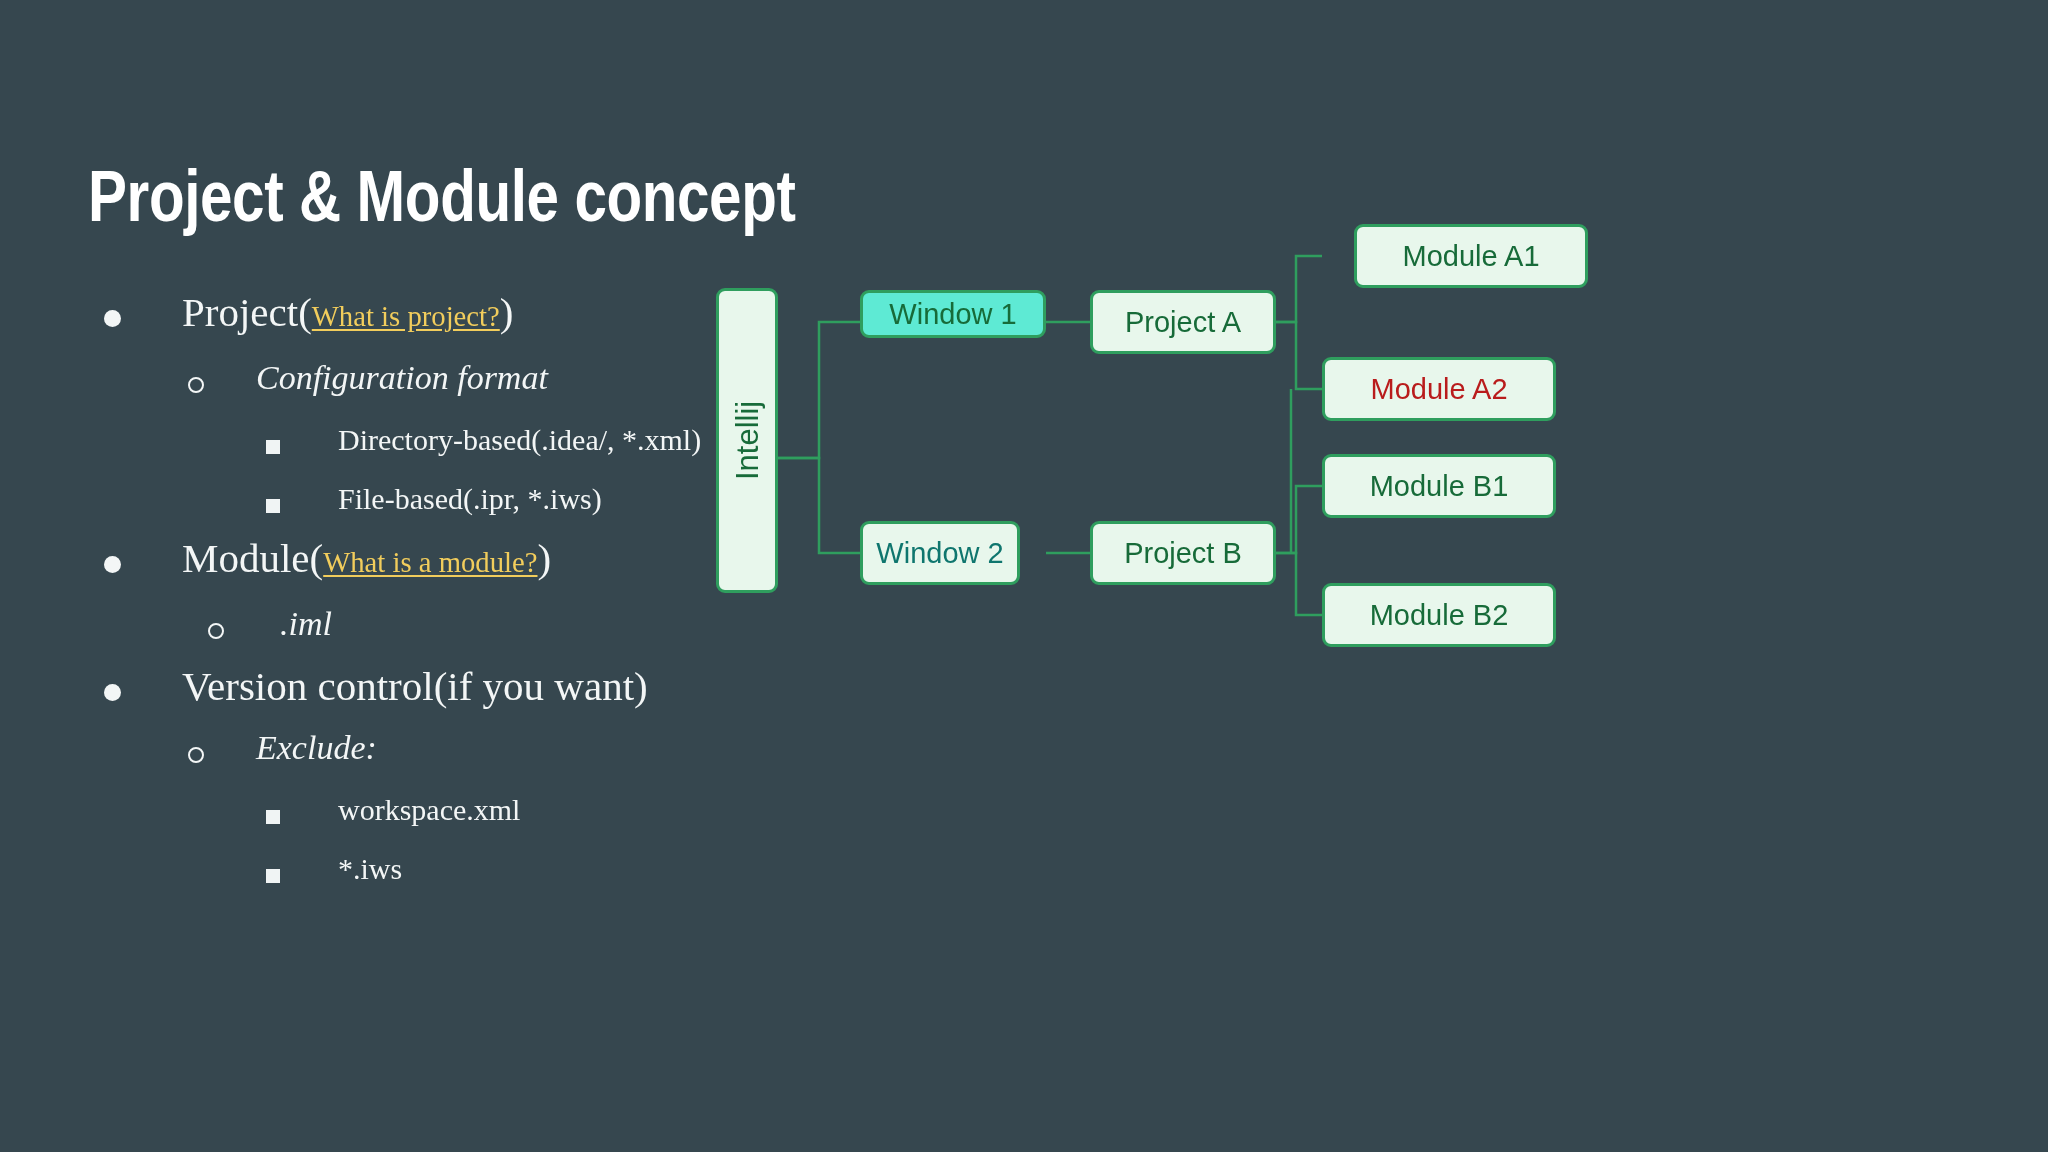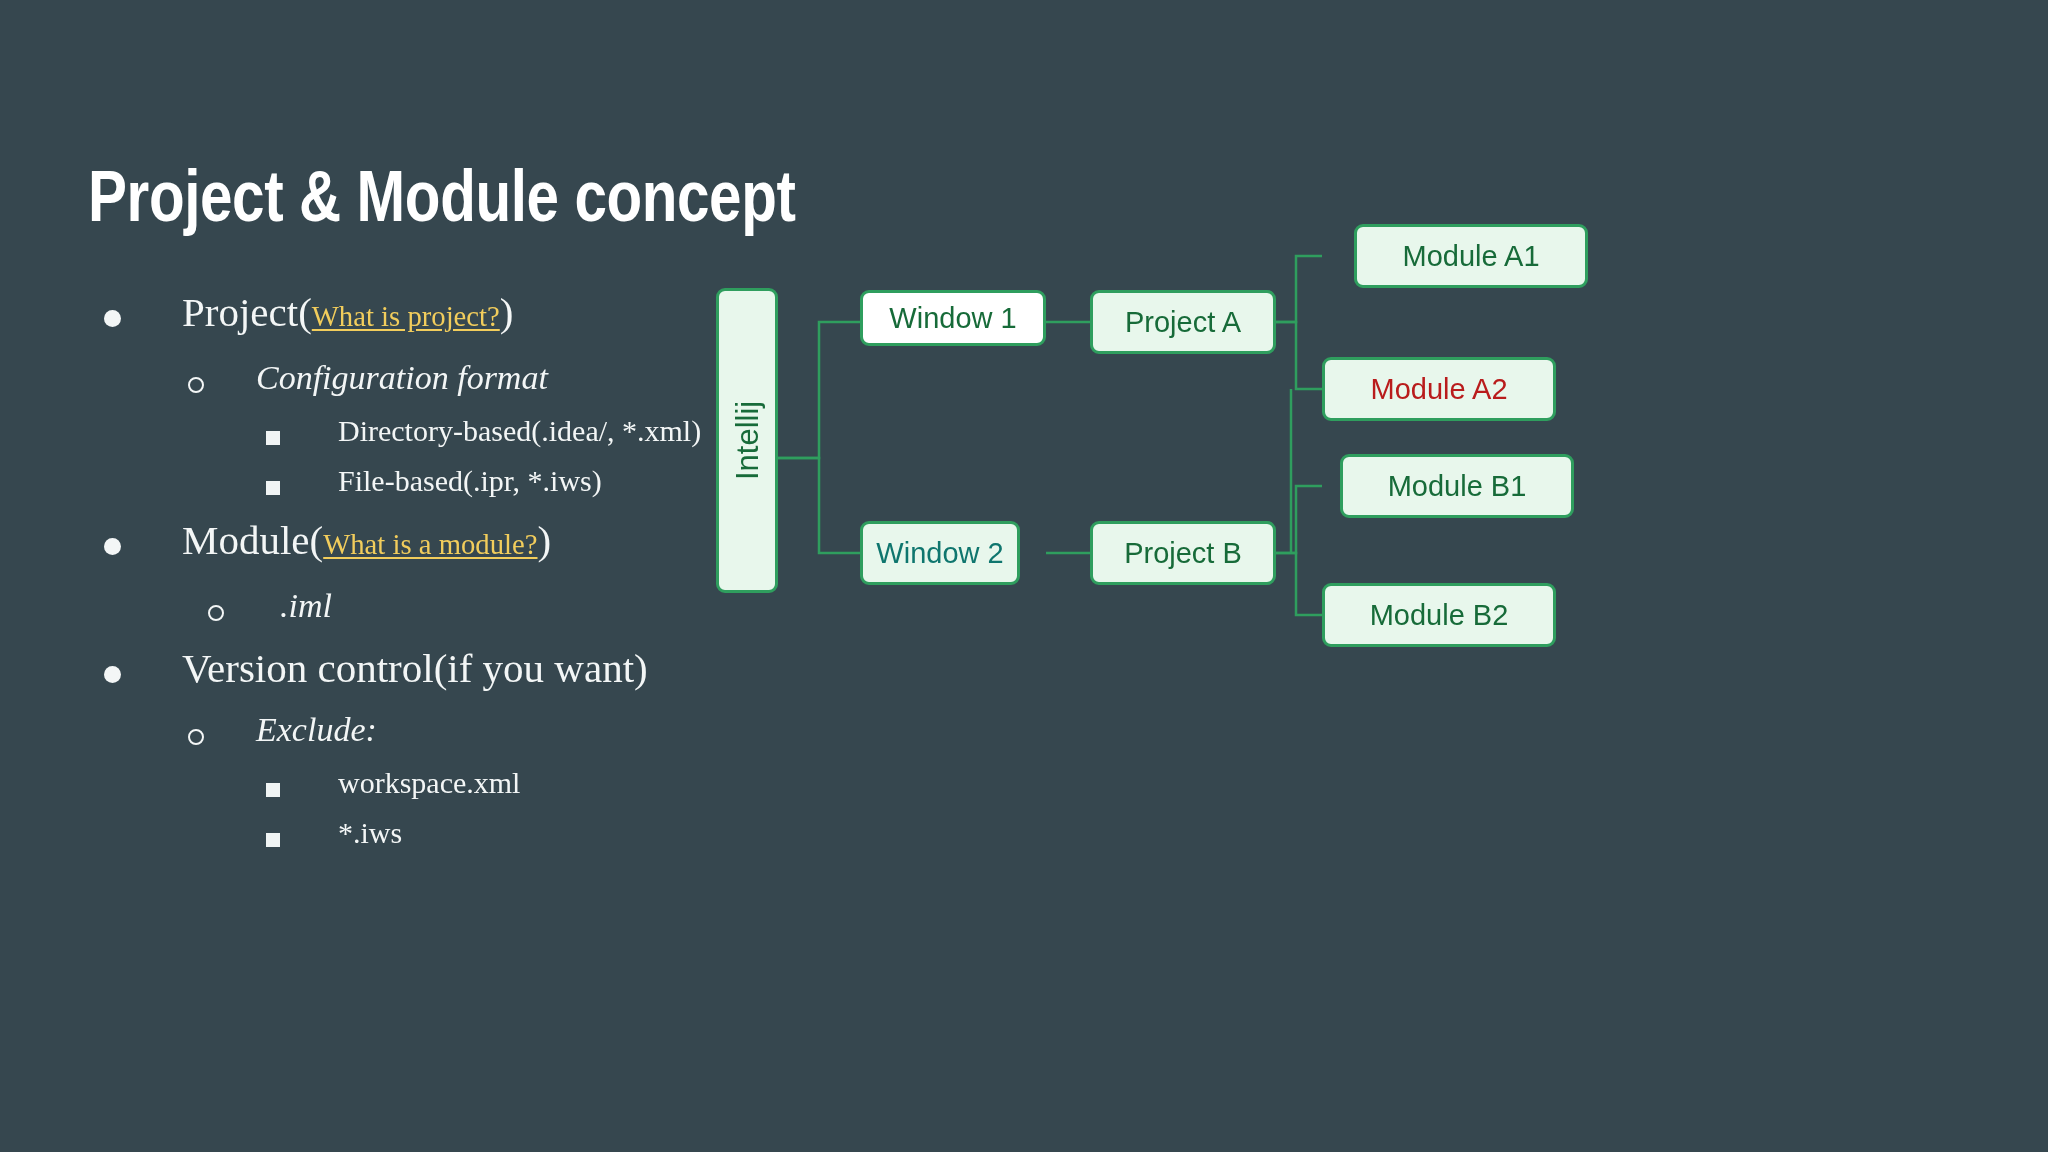--- a/index.html
+++ b/index.html
@@ -87,21 +87,21 @@
     left: 0;
     top: -12px;
     width: 12px;
     height: 12px;
     border-radius: 50%;
     border: 2px solid #f3f6f6;
     background: transparent;
   }
 
   
-  .lvl3 { font-size: 30px; line-height: 50px; padding-left: 162px; }
+  .lvl3 { font-size: 30px; line-height: 50px; padding-left: 162px; margin-top: 9px; }
   .lvl3 .marker { width: 72px; }
   .lvl3 .marker::before {
     content: "";
     position: absolute;
     left: 0;
     top: -10px;
     width: 14px;
     height: 14px;
     background: #f0f4f4;
   }
@@ -210,24 +210,24 @@
         <path d="M 346 132 L 390 132" fill="none" stroke="#2f9e5e" stroke-width="2.5"></path>
         <path d="M 346 363 L 390 363" fill="none" stroke="#2f9e5e" stroke-width="2.5"></path>
         <path d="M 576 132 L 596 132 L 596 66 L 622 66" fill="none" stroke="#2f9e5e" stroke-width="2.5"></path>
         <path d="M 576 132 L 596 132 L 596 199 L 622 199" fill="none" stroke="#2f9e5e" stroke-width="2.5"></path>
         <path d="M 576 363 L 596 363 L 596 296 L 622 296" fill="none" stroke="#2f9e5e" stroke-width="2.5"></path>
         <path d="M 576 363 L 596 363 L 596 425 L 622 425" fill="none" stroke="#2f9e5e" stroke-width="2.5"></path>
         <path d="M 591 199 L 591 363" fill="none" stroke="#2f9e5e" stroke-width="2.5"></path>
       </svg>
     <div id="diagram-nodes">
         <div class="node root" style="left: 16px; top: 98px; width: 62px; height: 305px; background: rgb(232, 247, 236); border-color: rgb(47, 158, 94); color: rgb(23, 107, 57);">Intellij</div>
-        <div class="node" style="left: 160px; top: 100px; width: 186px; height: 56px; background: #ffffff; border-color: rgb(47, 158, 94); color: rgb(23, 107, 57);">Window 1</div>
+        <div class="node" style="left: 160px; top: 100px; width: 186px; height: 48px; background: #5eead4; border-color: rgb(47, 158, 94); color: rgb(23, 107, 57);">Window 1</div>
         <div class="node" style="left: 160px; top: 331px; width: 160px; height: 64px; background: rgb(232, 247, 236); border-color: rgb(47, 158, 94); color: #0f766e;">Window 2</div>
         <div class="node" style="left: 390px; top: 100px; width: 186px; height: 64px; background: rgb(232, 247, 236); border-color: rgb(47, 158, 94); color: rgb(23, 107, 57);">Project A</div>
         <div class="node" style="left: 390px; top: 331px; width: 186px; height: 64px; background: rgb(232, 247, 236); border-color: rgb(47, 158, 94); color: rgb(23, 107, 57);">Project B</div>
         <div class="node" style="left: 622px; top: 34px; width: 234px; height: 64px; background: rgb(232, 247, 236); border-color: rgb(47, 158, 94); color: rgb(23, 107, 57); margin-left: 32px;">Module A1</div>
         <div class="node" style="left: 622px; top: 167px; width: 234px; height: 64px; background: rgb(232, 247, 236); border-color: rgb(47, 158, 94); color: #b91c1c;">Module A2</div>
-        <div class="node" style="left: 640px; top: 264px; width: 234px; height: 64px; background: rgb(232, 247, 236); border-color: rgb(47, 158, 94); color: rgb(23, 107, 57);">Module B1</div>
+        <div class="node" style="left: 622px; top: 264px; width: 234px; height: 64px; background: rgb(232, 247, 236); border-color: rgb(47, 158, 94); color: rgb(23, 107, 57);">Module B1</div>
         <div class="node" style="left: 622px; top: 393px; width: 234px; height: 64px; background: rgb(232, 247, 236); border-color: rgb(47, 158, 94); color: rgb(23, 107, 57);">Module B2</div>
       </div>
   </div>
 
 </div>
 
 </body></html>

